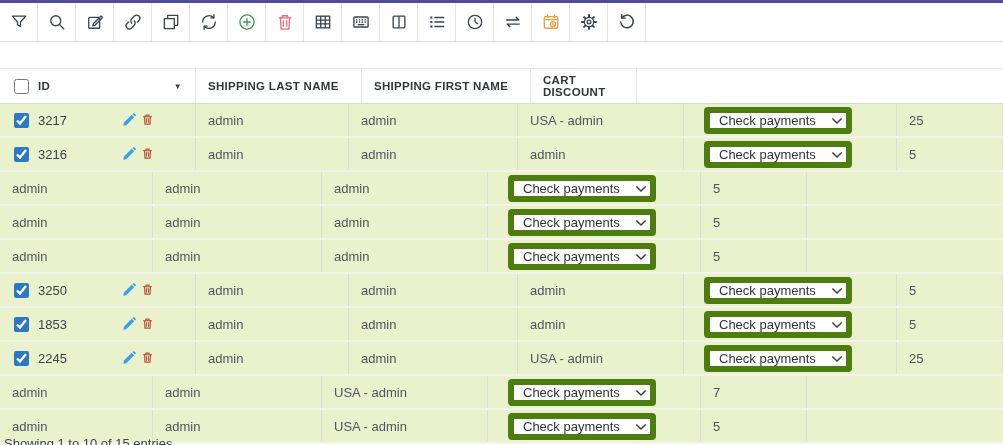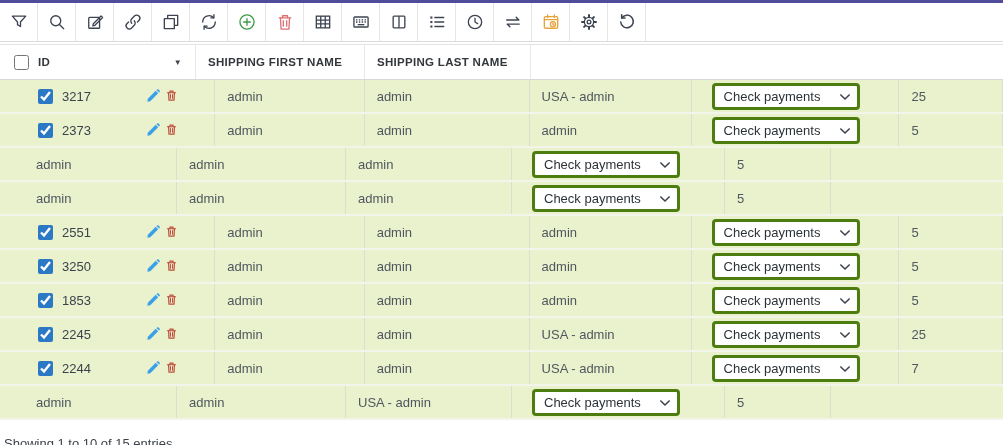--- a/index.html
+++ b/index.html
@@ -15,52 +15,52 @@
   }
   .tbtn {
     width:38px; height:38px; flex:0 0 auto; display:flex; align-items:center; justify-content:center;
     background:#fff; border:none; border-right:1px solid #e6e6e6; padding:0; cursor:pointer; color:#3d4451;
   }
   .tbtn svg { width:20px; height:20px; display:block; }
   .tbtn.green { color:#3f9b48; }
   .tbtn.red { color:#dd7274; }
   .tbtn.orange { color:#e8a33d; }
 
-  .grid { position:absolute; top:44px; left:0; width:1003px; }
+  .grid { position:absolute; top:68px; left:0; width:1003px; }
   .hrow {
     display:flex; height:36px; background:#fff;
     border-top:1px solid #e3e3e3; border-bottom:1px solid #d8d8d8;
   }
   .hcell {
     display:flex; align-items:center; padding-left:12px;
     font-size:11.5px; font-weight:700; letter-spacing:.3px; color:#32373c;
     border-right:1px solid #e8e8e8; background:#fff;
   }
   .w1{width:196px;} .w2{width:153px;} .w3{width:169px;} .w4{width:166px;} .w5{width:213px;} .w6{width:106px;}
   .hcell.w1 { padding-left:14px; position:relative; }
   .hlabel { margin-left:9px; }
   .sortarrow { position:absolute; right:13px; font-size:8px; color:#3c434a; }
 
-  .row { display:flex; height:34px; background:#e9f1cd; border-bottom:2px solid #f3f5ea;padding-left:24px; }
+  .row { display:flex; height:34px; background:#e9f1cd; border-bottom:2px solid #f3f5ea; }
   .cell {
     display:flex; align-items:center; padding-left:12px;
     font-size:13px; color:#50575e; border-right:1px solid #dcdfd0; height:32px;
   }
   .c1 { padding-left:14px; position:relative; color:#3c434a; }
   .idtxt { margin-left:9px; }
   input[type=checkbox] { width:15px; height:15px; margin:0; accent-color:#2b78c5; }
   .pencil { position:absolute; left:122px; top:8px; display:flex; color:#3aa0e8; cursor:pointer; }
   .pencil svg { width:15px; height:15px; }
   .rowtrash { position:absolute; left:141px; top:9px; display:flex; color:#bf4e3b; cursor:pointer; }
   .rowtrash svg { width:13px; height:13px; }
 
   .selwrap { position:relative; margin-left:8px; }
   .sel {
     appearance:none; -webkit-appearance:none; -moz-appearance:none;
-    width:148px; height:27px; background:#fff; border:3px solid #4d7c0f; border-radius:4px;
+    width:148px; height:27px; background:#fff; border:6px solid #4d7c0f; border-radius:4px;
     font-size:13px; color:#2c3338; padding:0 26px 0 9px; font-family:inherit;
   }
   .chev { position:absolute; right:9px; top:9px; pointer-events:none; display:flex; color:#3c434a; }
 
   .footer { position:absolute; top:436px; left:4px; font-size:13px; color:#3c434a; white-space:nowrap; }
 </style>
 </head>
 <body>
 
 <div class="topline"></div>
@@ -213,22 +213,23 @@
     </button>
 </div>
 
 <div class="grid">
   <div class="hrow">
     <div class="hcell w1">
       <input type="checkbox" style="">
       <span class="hlabel">ID</span>
       <span class="sortarrow">▼</span>
     </div>
+    <div class="hcell w4">SHIPPING LAST NAME</div>
     <div class="hcell w3">SHIPPING FIRST NAME</div>
-    <div class="hcell w4">SHIPPING LAST NAME</div>
+    <div class="hcell w6">CART DISCOUNT</div>
   </div>
   <div>
   <div class="row">
     <div class="cell c1 w1">
       <input type="checkbox" checked="" style="">
       <span class="idtxt">3217</span>
       <span class="pencil">
             <svg viewBox="0 0 20 20" fill="currentColor">
               <path d="M2.4 14.3L12.9 3.8l3.3 3.3L5.7 17.6l-3.9.6z"></path>
               <path d="M13.9 2.8l.9-.9c.5-.5 1.3-.5 1.8 0l1.5 1.5c.5.5.5 1.3 0 1.8l-.9.9z"></path>
@@ -255,21 +256,21 @@
               </svg>
             </span>
       </span>
     </div>
     <div class="cell w6">25</div>
   </div>
 
   <div class="row">
     <div class="cell c1 w1">
       <input type="checkbox" checked="" style="">
-      <span class="idtxt">2373</span>
+      <span class="idtxt">3216</span>
       <span class="pencil">
             <svg viewBox="0 0 20 20" fill="currentColor">
               <path d="M2.4 14.3L12.9 3.8l3.3 3.3L5.7 17.6l-3.9.6z"></path>
               <path d="M13.9 2.8l.9-.9c.5-.5 1.3-.5 1.8 0l1.5 1.5c.5.5.5 1.3 0 1.8l-.9.9z"></path>
             </svg>
           </span>
       <span class="rowtrash">
             <svg viewBox="0 0 24 24" fill="none" stroke="currentColor" stroke-width="2.1" stroke-linecap="round" stroke-linejoin="round">
               <path d="M4.5 7h15"></path>
               <path d="M9 7V4h6v3"></path>
@@ -322,38 +323,20 @@
               <svg width="12" height="10" viewBox="0 0 14 12" fill="none" stroke="currentColor" stroke-width="1.8" stroke-linecap="round" stroke-linejoin="round">
                 <path d="M2 3.5l5 5 5-5"></path>
               </svg>
             </span>
       </span>
     </div>
     <div class="cell w6">5</div>
   </div>
 
   <div class="row">
-    <div class="cell c1 w1">
-      <input type="checkbox" checked="" style="">
-      <span class="idtxt">2551</span>
-      <span class="pencil">
-            <svg viewBox="0 0 20 20" fill="currentColor">
-              <path d="M2.4 14.3L12.9 3.8l3.3 3.3L5.7 17.6l-3.9.6z"></path>
-              <path d="M13.9 2.8l.9-.9c.5-.5 1.3-.5 1.8 0l1.5 1.5c.5.5.5 1.3 0 1.8l-.9.9z"></path>
-            </svg>
-          </span>
-      <span class="rowtrash">
-            <svg viewBox="0 0 24 24" fill="none" stroke="currentColor" stroke-width="2.1" stroke-linecap="round" stroke-linejoin="round">
-              <path d="M4.5 7h15"></path>
-              <path d="M9 7V4h6v3"></path>
-              <path d="M6.5 7l.8 13.5h9.4l.8-13.5"></path>
-              <path d="M10 10.5v6.5M14 10.5v6.5"></path>
-            </svg>
-          </span>
-    </div>
     <div class="cell w2">admin</div>
     <div class="cell w3">admin</div>
     <div class="cell w4">admin</div>
     <div class="cell w5">
       <span class="selwrap">
         <select class="sel"><option>Check payments</option></select>
         <span class="chev">
               <svg width="12" height="10" viewBox="0 0 14 12" fill="none" stroke="currentColor" stroke-width="1.8" stroke-linecap="round" stroke-linejoin="round">
                 <path d="M2 3.5l5 5 5-5"></path>
               </svg>
@@ -462,38 +445,20 @@
               <svg width="12" height="10" viewBox="0 0 14 12" fill="none" stroke="currentColor" stroke-width="1.8" stroke-linecap="round" stroke-linejoin="round">
                 <path d="M2 3.5l5 5 5-5"></path>
               </svg>
             </span>
       </span>
     </div>
     <div class="cell w6">25</div>
   </div>
 
   <div class="row">
-    <div class="cell c1 w1">
-      <input type="checkbox" checked="" style="">
-      <span class="idtxt">2244</span>
-      <span class="pencil">
-            <svg viewBox="0 0 20 20" fill="currentColor">
-              <path d="M2.4 14.3L12.9 3.8l3.3 3.3L5.7 17.6l-3.9.6z"></path>
-              <path d="M13.9 2.8l.9-.9c.5-.5 1.3-.5 1.8 0l1.5 1.5c.5.5.5 1.3 0 1.8l-.9.9z"></path>
-            </svg>
-          </span>
-      <span class="rowtrash">
-            <svg viewBox="0 0 24 24" fill="none" stroke="currentColor" stroke-width="2.1" stroke-linecap="round" stroke-linejoin="round">
-              <path d="M4.5 7h15"></path>
-              <path d="M9 7V4h6v3"></path>
-              <path d="M6.5 7l.8 13.5h9.4l.8-13.5"></path>
-              <path d="M10 10.5v6.5M14 10.5v6.5"></path>
-            </svg>
-          </span>
-    </div>
     <div class="cell w2">admin</div>
     <div class="cell w3">admin</div>
     <div class="cell w4">USA - admin</div>
     <div class="cell w5">
       <span class="selwrap">
         <select class="sel"><option>Check payments</option></select>
         <span class="chev">
               <svg width="12" height="10" viewBox="0 0 14 12" fill="none" stroke="currentColor" stroke-width="1.8" stroke-linecap="round" stroke-linejoin="round">
                 <path d="M2 3.5l5 5 5-5"></path>
               </svg>

